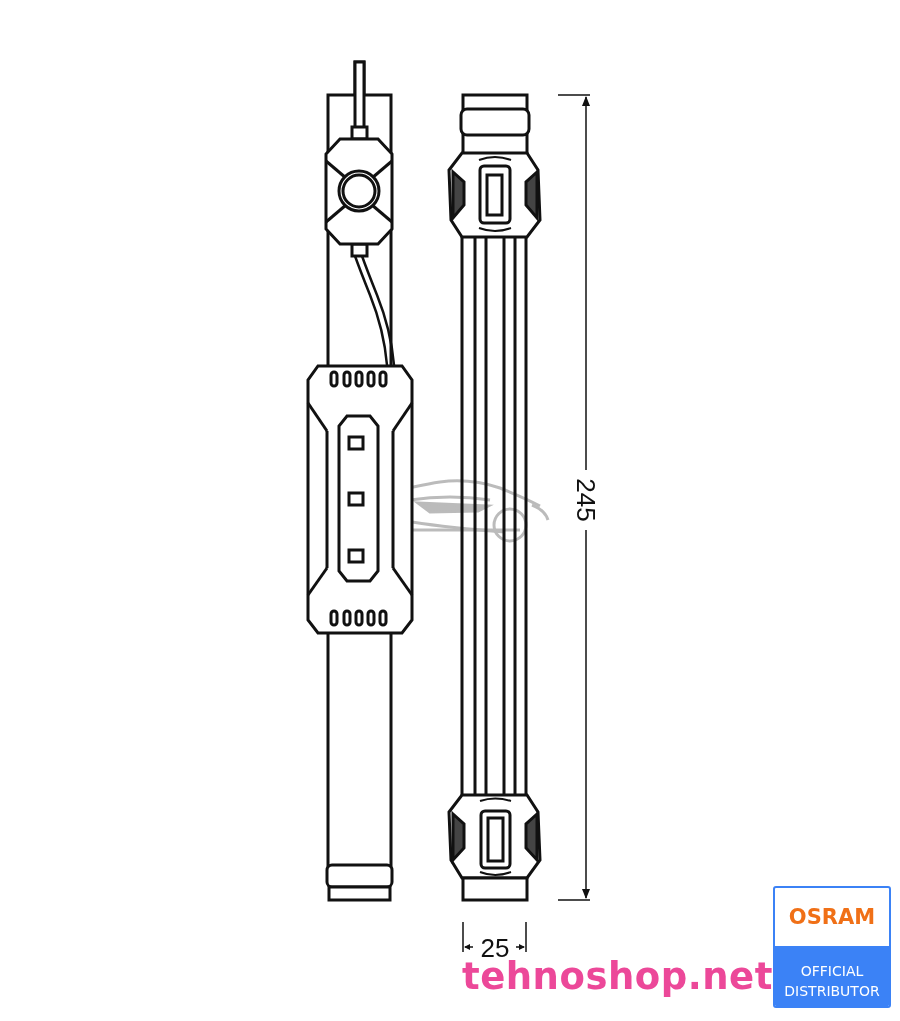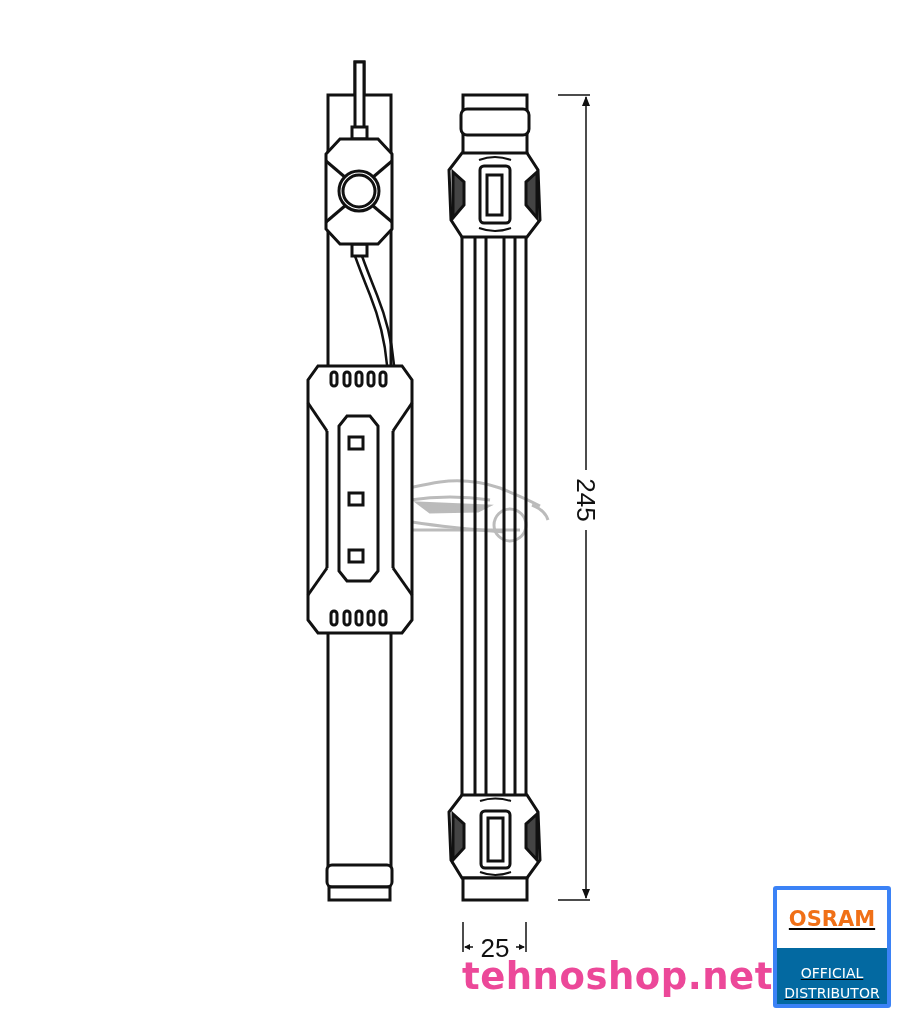--- a/index.html
+++ b/index.html
@@ -1,22 +1,22 @@
 <!DOCTYPE html>
 <html><head>
   <meta charset="utf-8">
   <style>
     html, body { margin: 0; padding: 0; background: #ffffff; }
     body { width: 900px; height: 1021px; position: relative; overflow: hidden; font-family: "Liberation Sans", sans-serif; }
     #drawing { position: absolute; left: 0; top: 0; width: 900px; height: 1021px; }
     .dim-text { font-family: "Liberation Sans", sans-serif; font-size: 26px; fill: #111; }
     .shop { position: absolute; left: 462px; top: 958px; font-family: "DejaVu Sans", sans-serif; font-weight: bold; font-size: 37px; color: #ec4899; letter-spacing: 0.5px; line-height: 1; }
-    .badge { position: absolute; left: 773px; top: 886px; width: 118px; height: 122px; border: 4px solid #3b82f6; border-radius: 3px; box-sizing: border-box; overflow: hidden; background: #fff; text-decoration: underline; }
+    .badge { position: absolute; left: 773px; top: 886px; width: 118px; height: 122px; border: 2px solid #3b82f6; border-radius: 3px; box-sizing: border-box; overflow: hidden; background: #fff; }
     .badge-top { height: 58px; display: flex; align-items: center; justify-content: center; font-family: "DejaVu Sans", sans-serif; font-weight: bold; font-size: 21px; color: #f07017; }
-    .badge-bottom { height: 70px; background: #0369a1; color: #fff; display: flex; flex-direction: column; align-items: center; justify-content: center; font-family: "DejaVu Sans", sans-serif; font-size: 14px; line-height: 20px; }
+    .badge-bottom { height: 70px; background: #3b82f6; color: #fff; display: flex; flex-direction: column; align-items: center; justify-content: center; font-family: "DejaVu Sans", sans-serif; font-size: 14px; line-height: 20px; }
   </style>
 </head>
 <body>
 
 <svg id="drawing" viewBox="0 0 900 1021" xmlns="http://www.w3.org/2000/svg">
 
   <g fill="none" stroke="#b0b0b0" stroke-width="3" opacity="0.85">
     <path d="M378 495 Q420 485 440 482 Q470 478 500 488 Q525 498 540 506"></path>
     <path d="M410 500 Q450 494 490 500"></path>
     <path d="M418 503 L488 506 L478 511 L430 512 Z" fill="#b0b0b0"></path>

